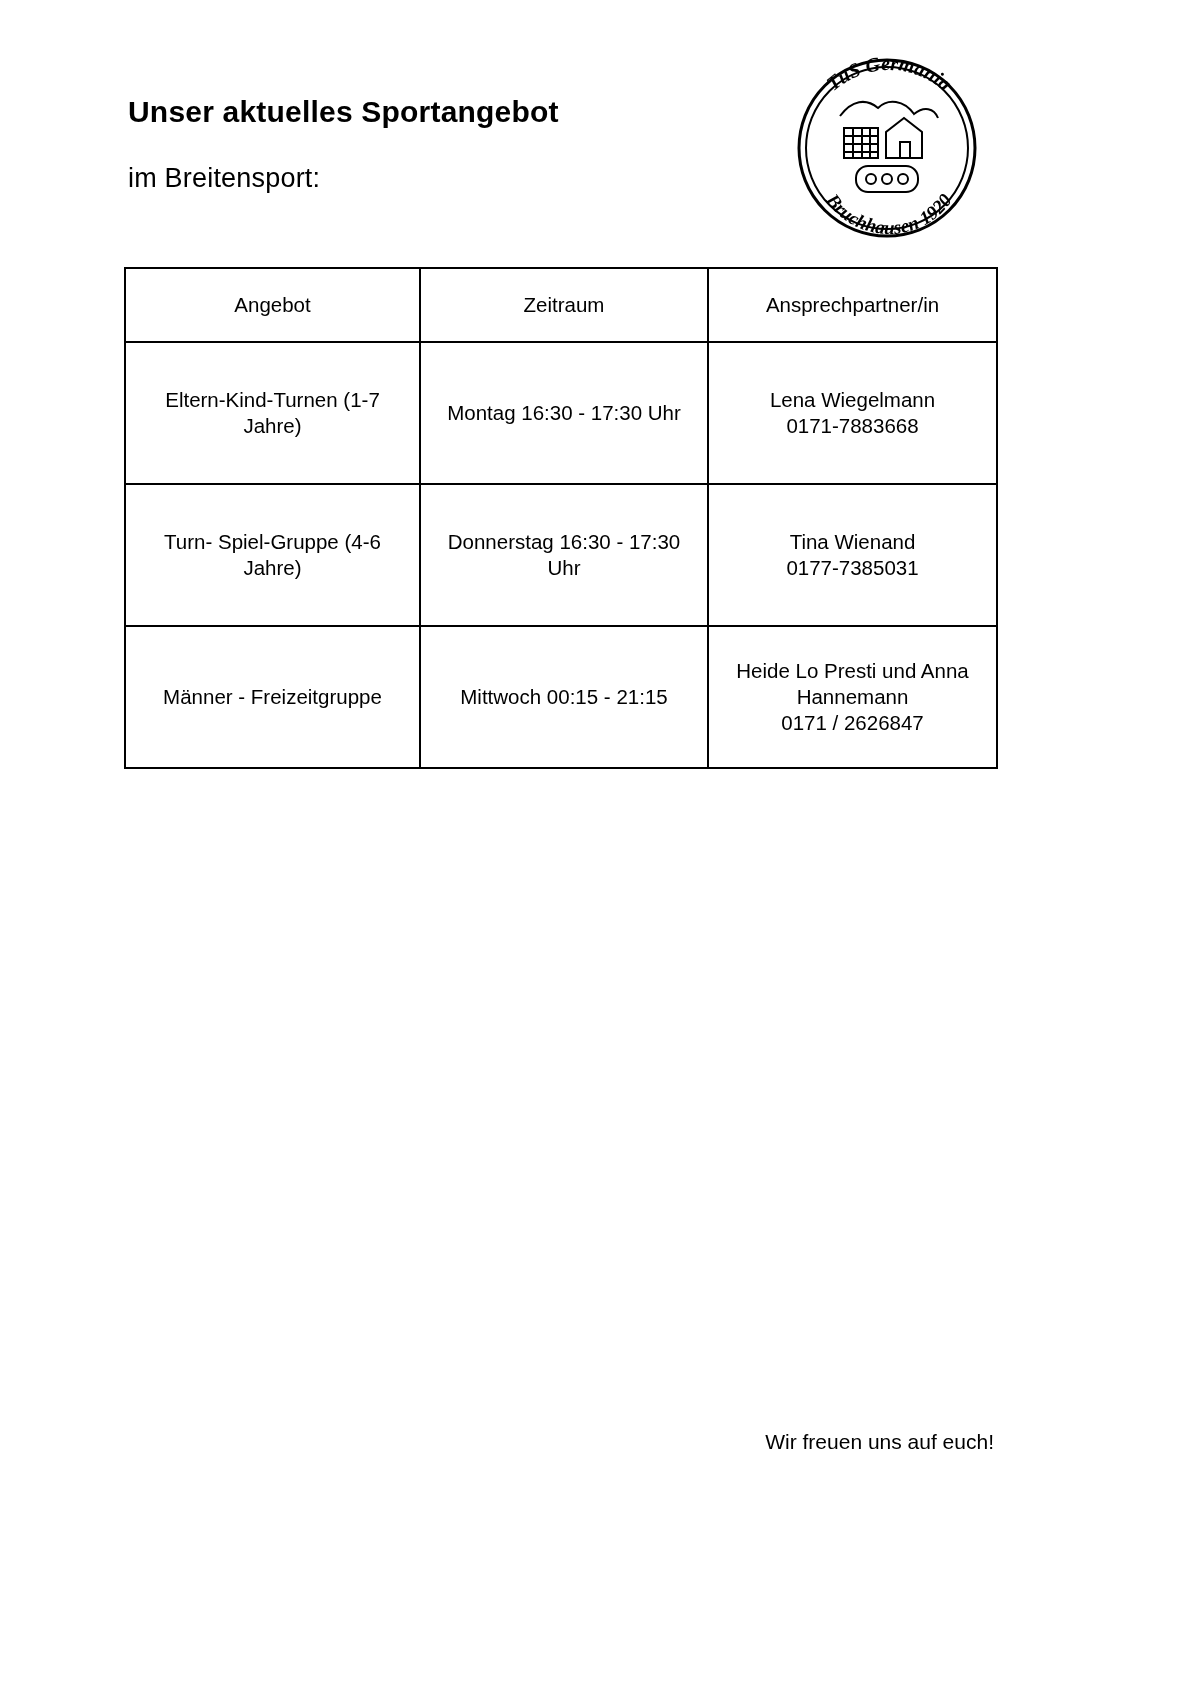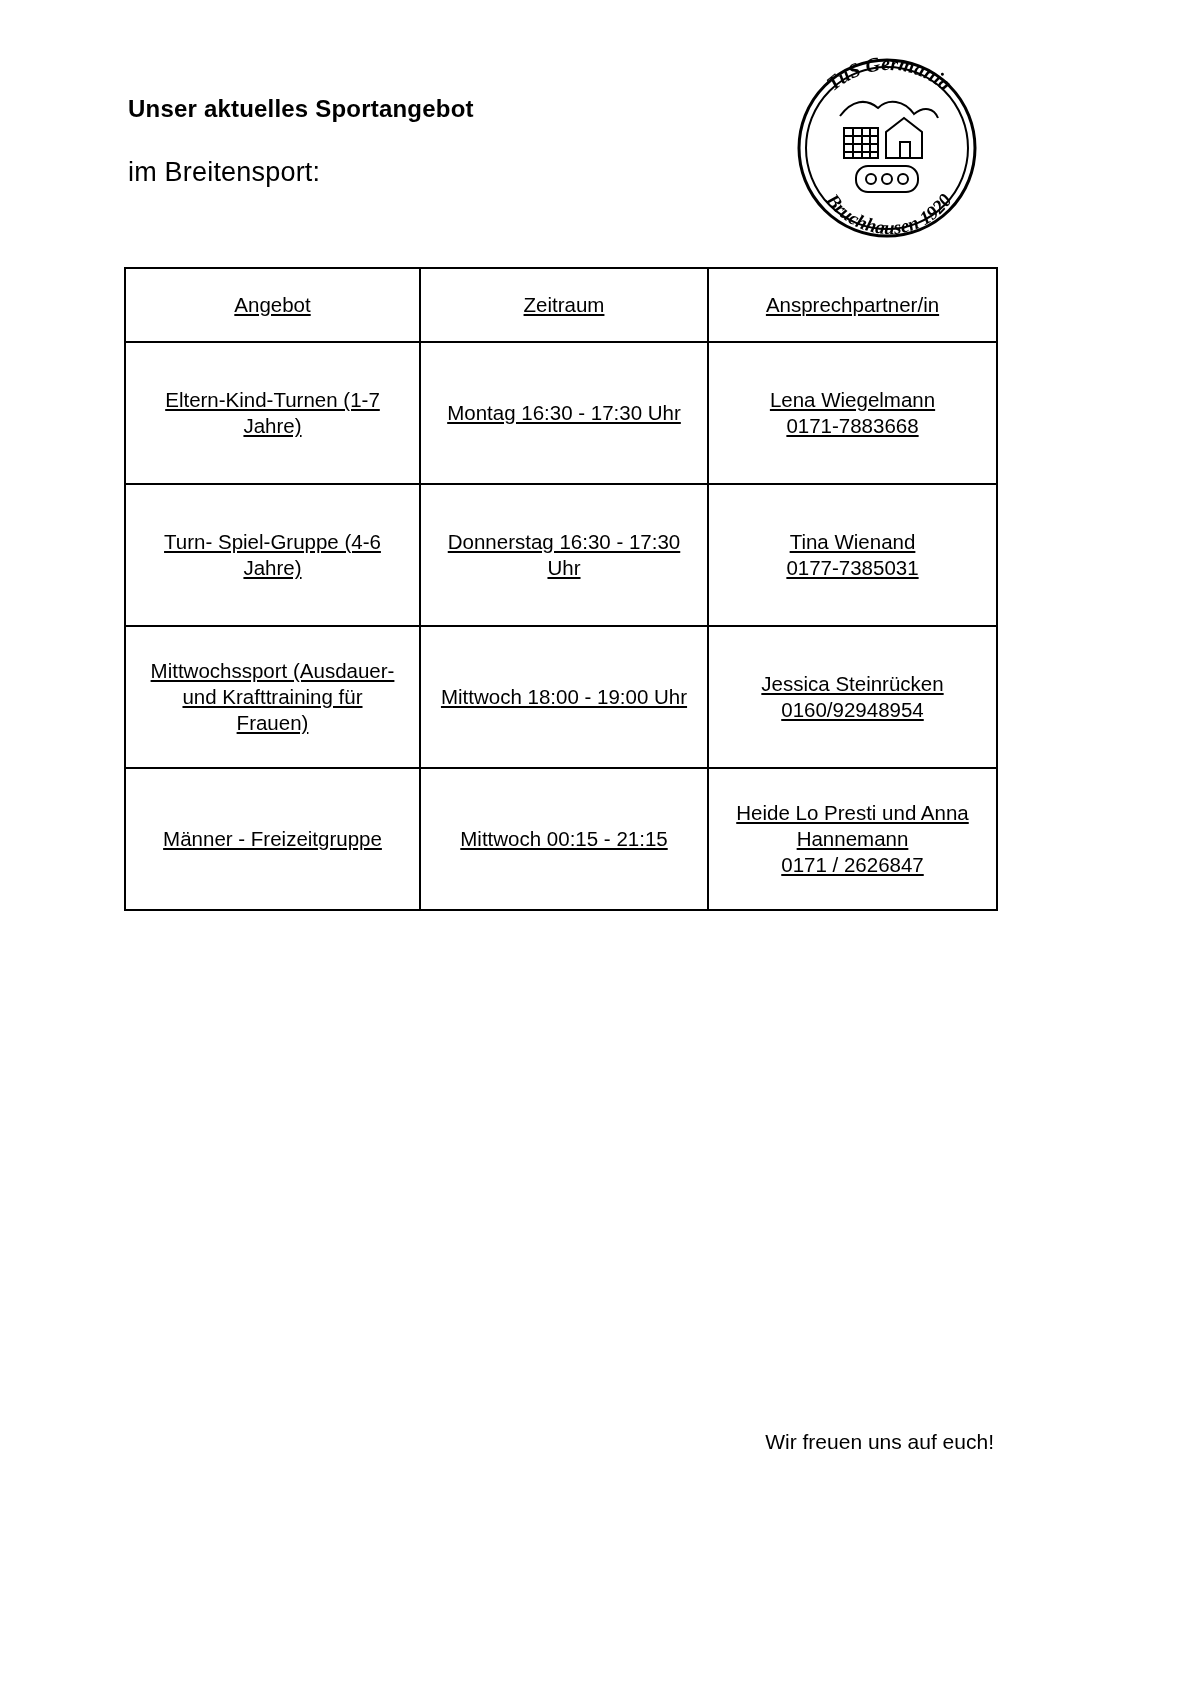--- a/index.html
+++ b/index.html
@@ -23,21 +23,21 @@
   }
 
   
   .header {
     position: absolute;
     left: 128px;
     top: 95px;
     width: 620px;
   }
   .header h1 {
-    font-size: 24px;
+    font-size: 30px;
     font-weight: bold;
     margin: 0 0 34px 0;
     letter-spacing: 0.2px;
   }
   .header h2 {
     font-size: 27px;
     font-weight: normal;
     margin: 0;
     letter-spacing: 0.2px;
   }
@@ -53,21 +53,20 @@
   .logo svg {
     display: block;
   }
 
   
   .table-wrap {
     position: absolute;
     left: 124px;
     top: 267px;
     width: 752px;
-    text-decoration: underline;
   }
   table.offers {
     border-collapse: collapse;
     width: 872px;
     table-layout: fixed;
   }
   table.offers td, table.offers th {
     border: 2px solid #000000;
     text-align: center;
     vertical-align: middle;
@@ -190,34 +189,20 @@
           </td>
           <td class="cell-lines">
             <span>Donnerstag 16:30 - 17:30</span>
             <span>Uhr</span>
           </td>
           <td class="cell-lines">
             <span>Tina Wienand</span>
             <span>0177-7385031</span>
           </td>
         </tr>
-        <tr class="row-h-4">
-          <td class="cell-lines">
-            <span>Mittwochssport (Ausdauer-</span>
-            <span>und Krafttraining für</span>
-            <span>Frauen)</span>
-          </td>
-          <td class="cell-lines">
-            <span>Mittwoch 18:00 - 19:00 Uhr</span>
-          </td>
-          <td class="cell-lines">
-            <span>Jessica Steinrücken</span>
-            <span>0160/92948954</span>
-          </td>
-        </tr>
         <tr class="row-h-7">
           <td class="cell-lines">
             <span>Männer - Freizeitgruppe</span>
           </td>
           <td class="cell-lines">
             <span>Mittwoch 00:15 - 21:15</span>
           </td>
           <td class="cell-lines">
             <span>Heide Lo Presti und Anna</span>
             <span>Hannemann</span>

